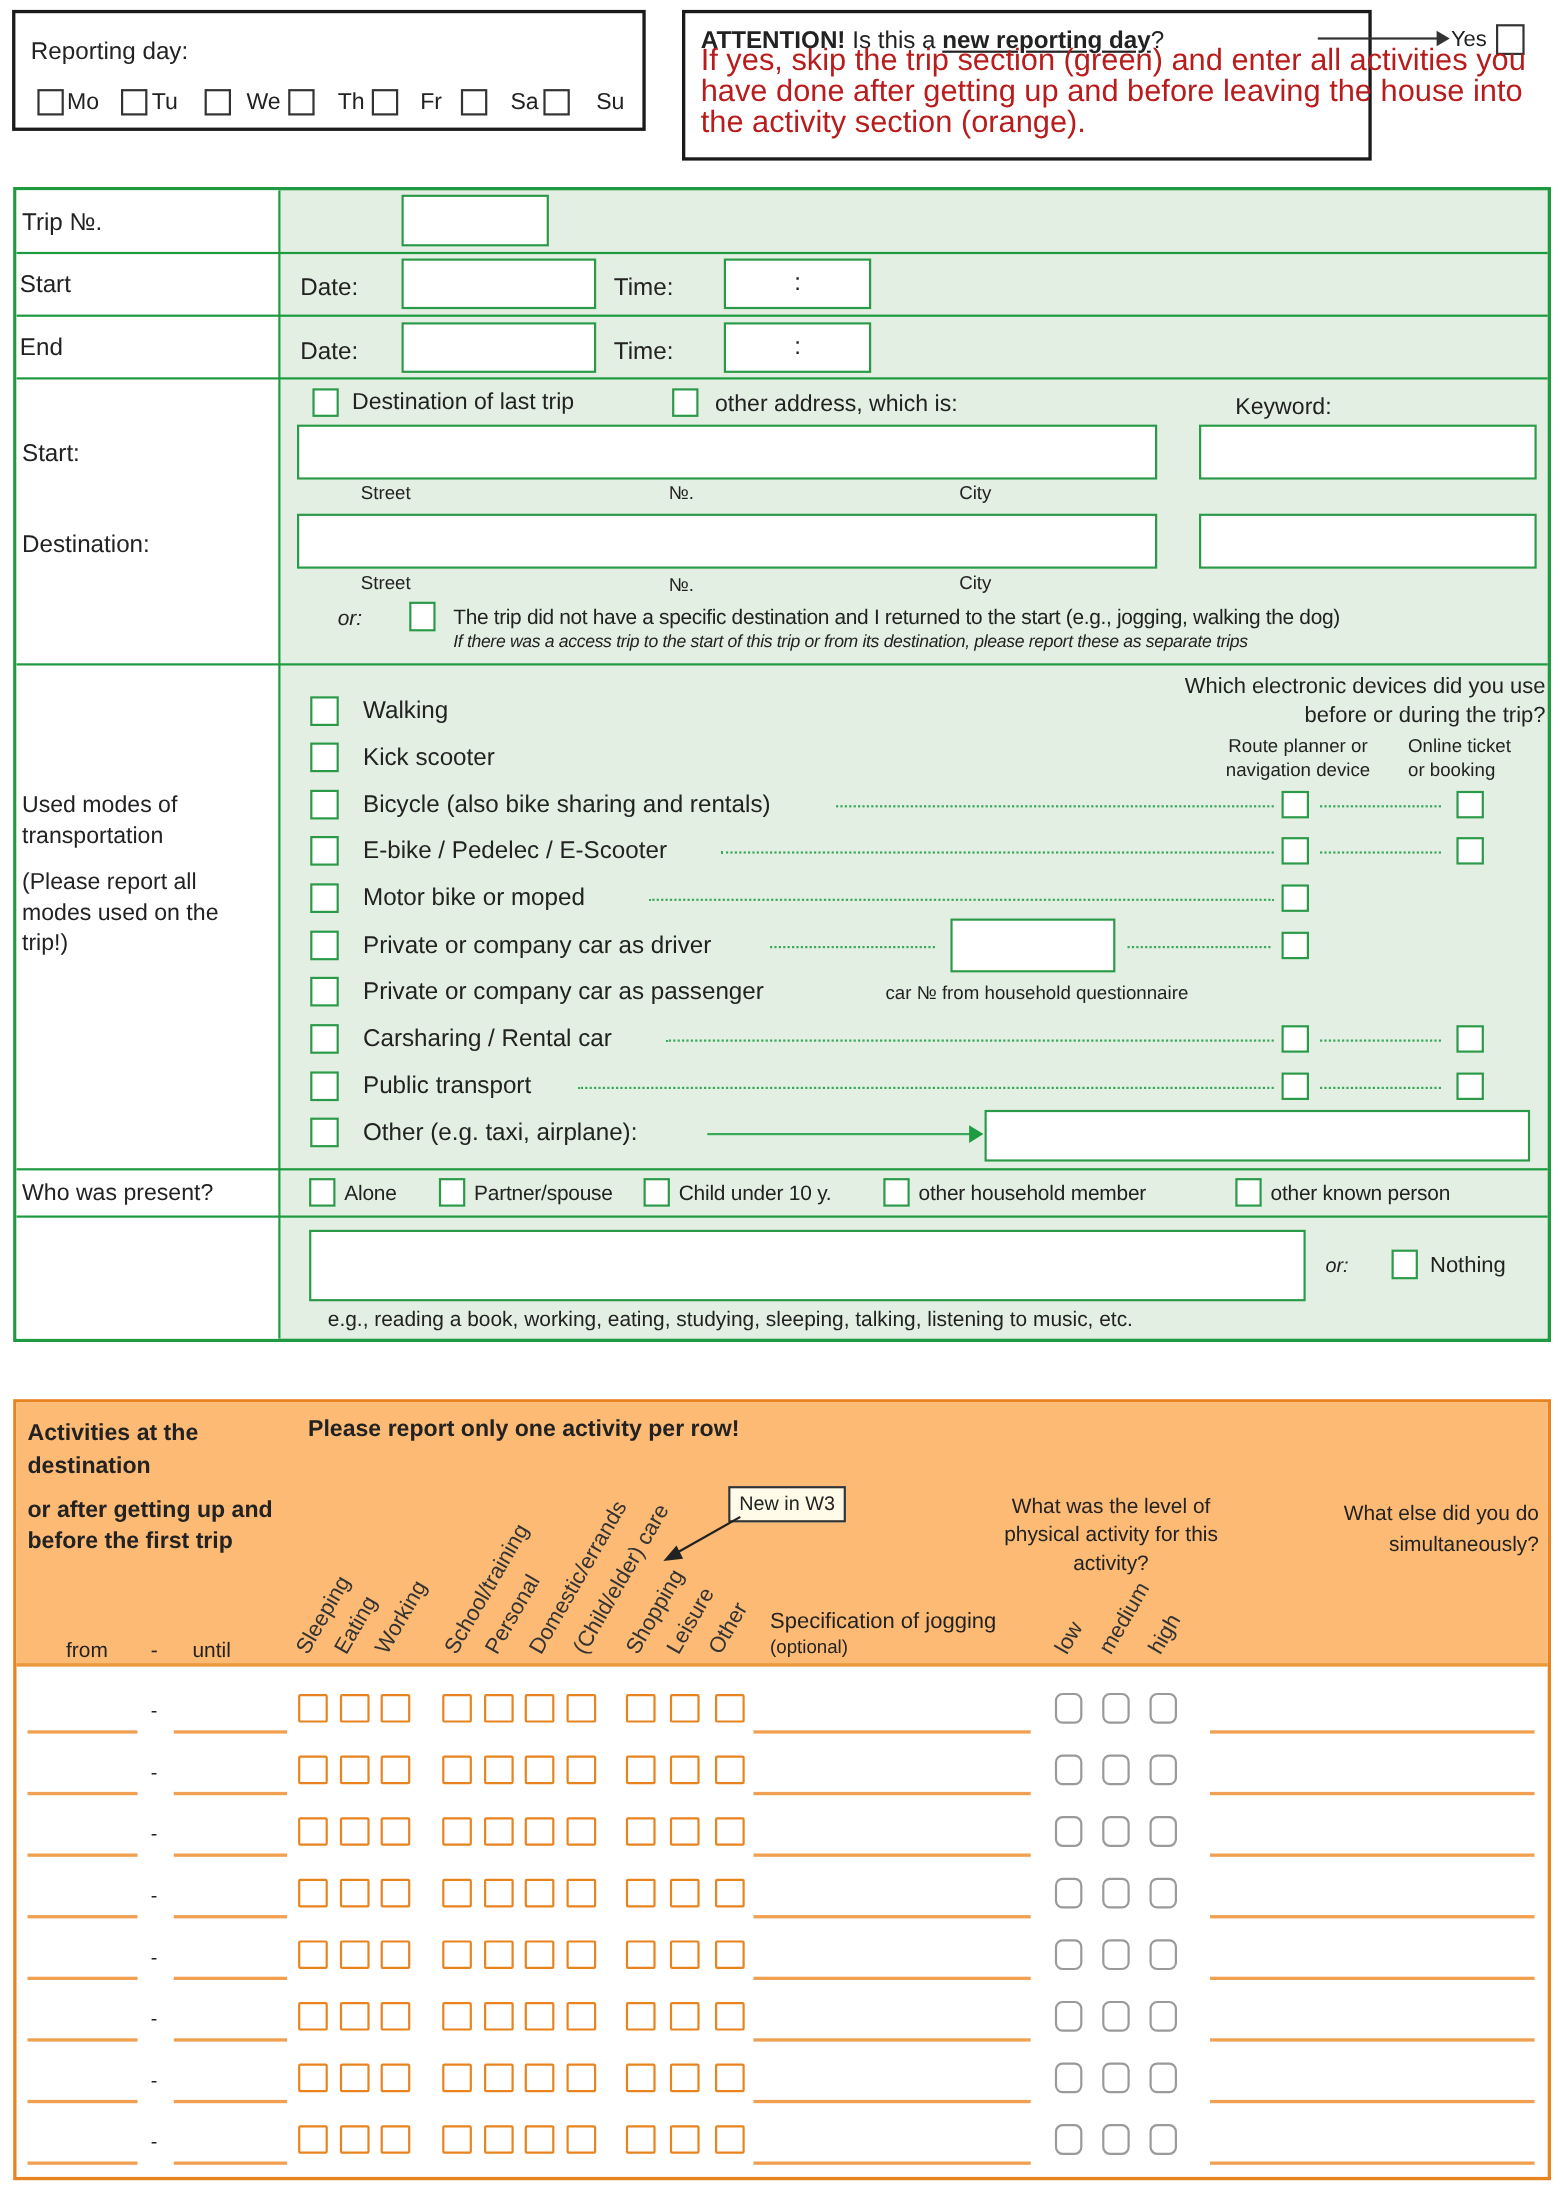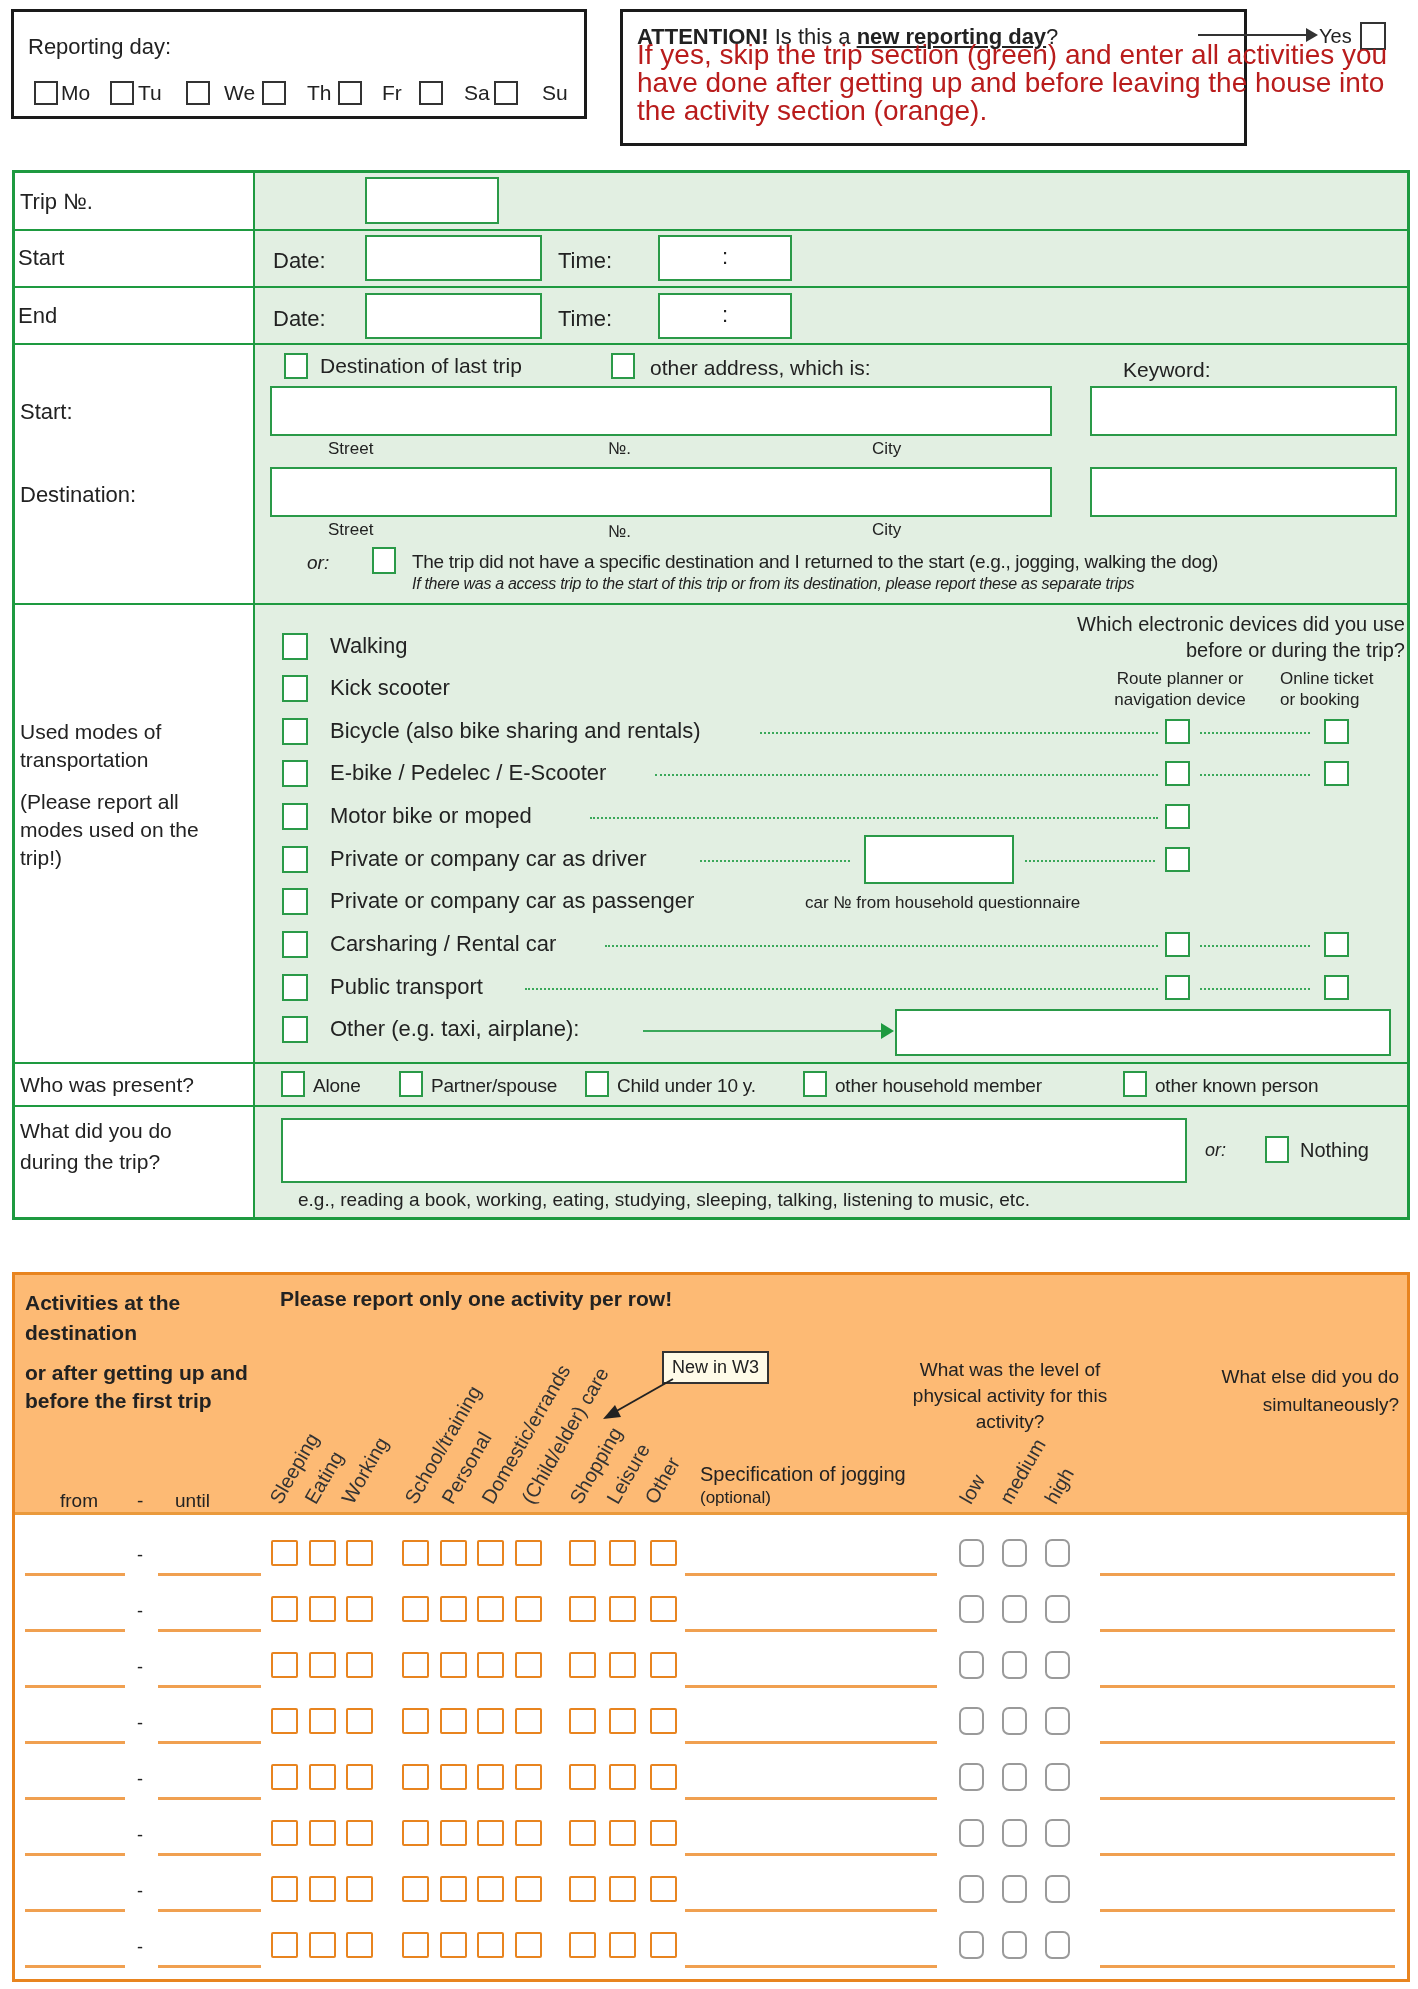--- a/index.html
+++ b/index.html
@@ -171,21 +171,20 @@
       <div class="cb green" style="left: 384px; top: 898px; width: 24px; height: 26px;"></div>
       <span class="lbl" style="left: 416px; top: 902px; font-size: 19px; letter-spacing: -0.2px;">Partner/spouse</span>
       <div class="cb green" style="left: 570px; top: 898px; width: 24px; height: 26px;"></div>
       <span class="lbl" style="left: 602px; top: 902px; font-size: 19px; letter-spacing: -0.2px;">Child under 10 y.</span>
       <div class="cb green" style="left: 788px; top: 898px; width: 24px; height: 26px;"></div>
       <span class="lbl" style="left: 820px; top: 902px; font-size: 19px; letter-spacing: -0.2px;">other household member</span>
       <div class="cb green" style="left: 1108px; top: 898px; width: 24px; height: 26px;"></div>
       <span class="lbl" style="left: 1140px; top: 902px; font-size: 19px; letter-spacing: -0.2px;">other known person</span>
     </div>
 
-  <div class="abs" style="left:5px;top:942px;width:200px;font-size:21px;line-height:31px;">What did you do during the trip?</div>
   <div class="field" style="left:266px;top:945px;width:906px;height:65px;"></div>
   <span class="lbl" style="left:1190px;top:967px;font-size:18px;font-style:italic;">or:</span>
   <div class="cb green" style="left:1250px;top:963px;width:24px;height:27px;"></div>
   <span class="lbl" style="left:1285px;top:966px;font-size:20px;">Nothing</span>
   <span class="lbl" style="left:283px;top:1016px;font-size:19px;">e.g., reading a book, working, eating, studying, sleeping, talking, listening to music, etc.</span>
 </div>
 
 <div class="orange-section">
   <div class="orange-head">
     <div class="abs" style="left:10px;top:13px;width:220px;font-size:21px;font-weight:bold;line-height:30px;">Activities at the destination</div>

